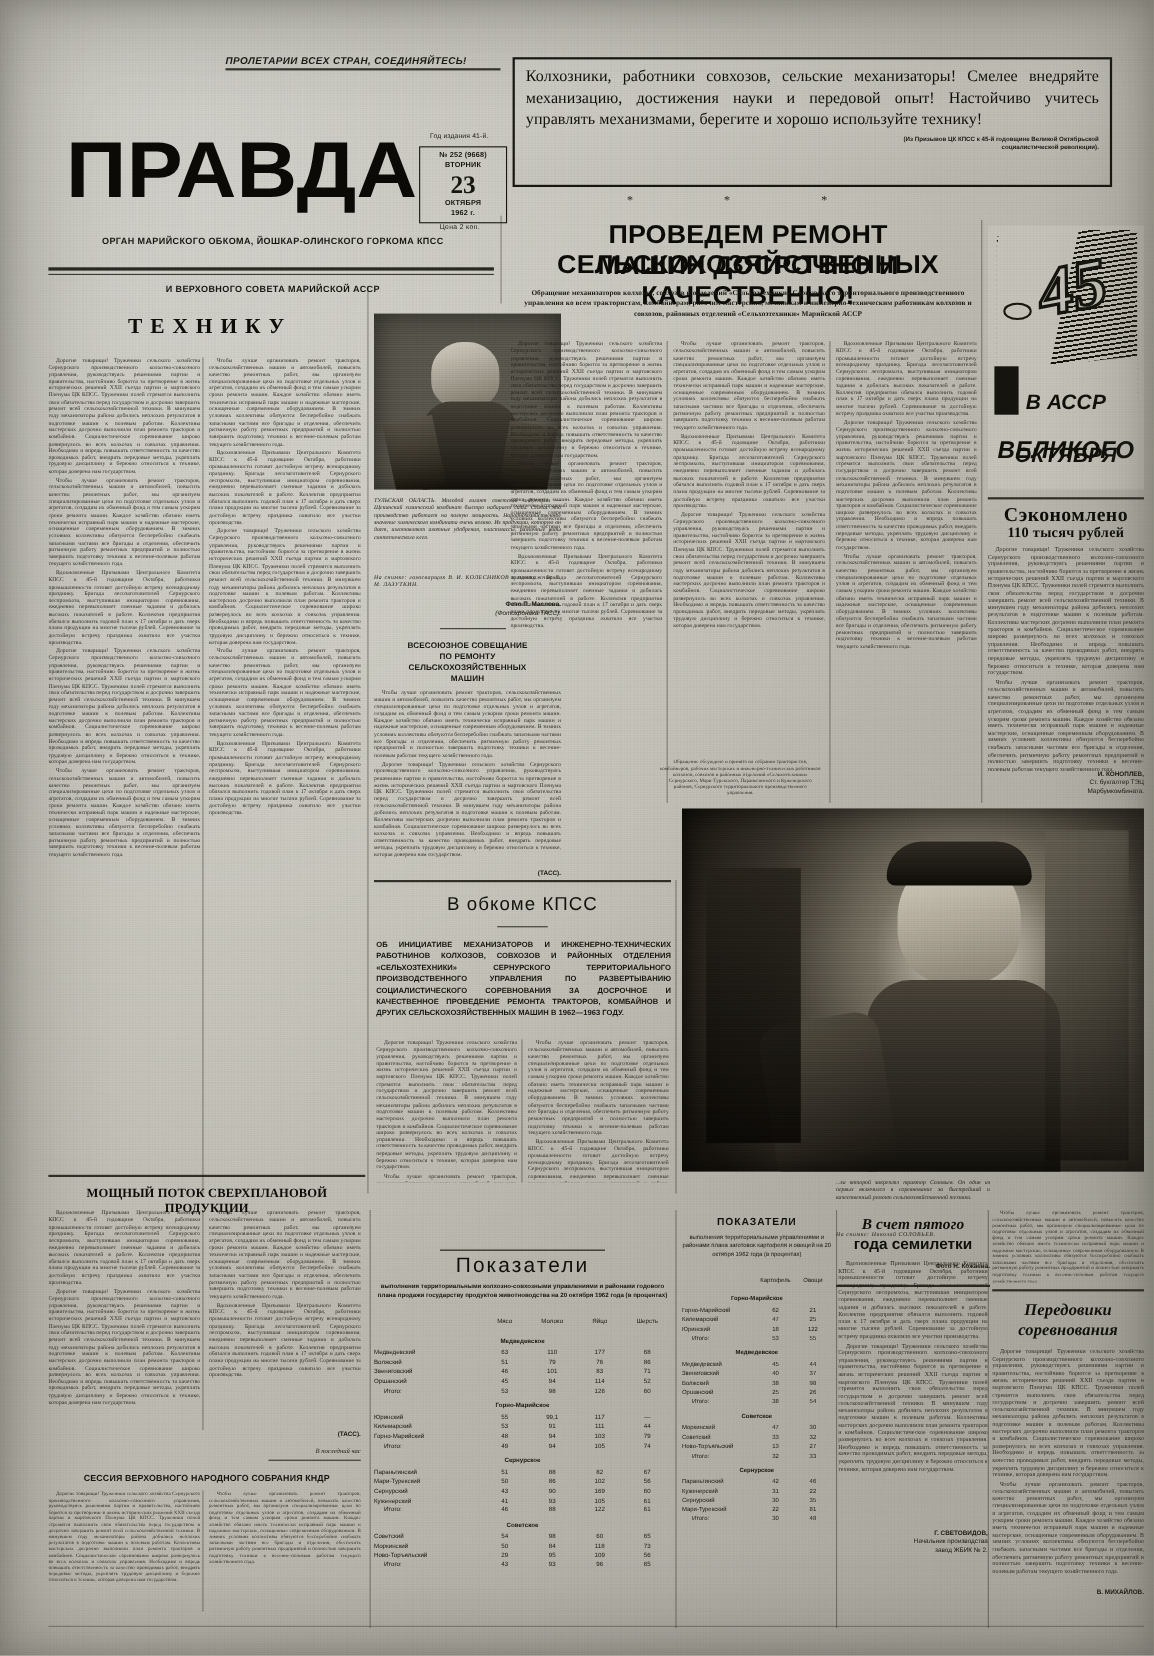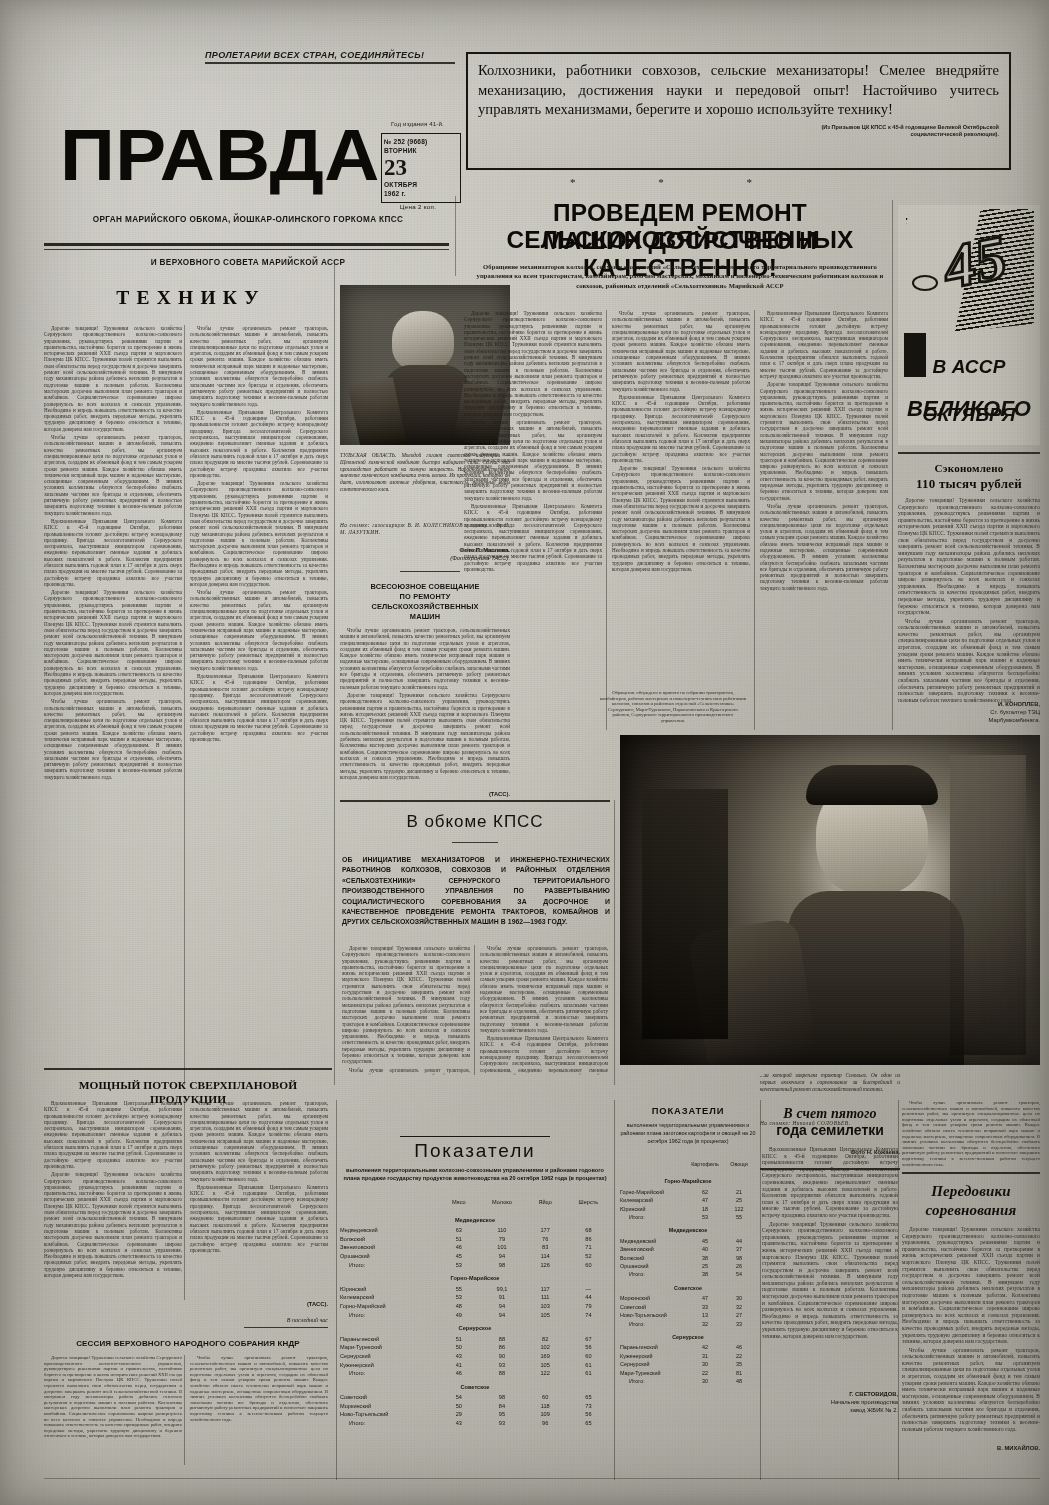--- a/index.html
+++ b/index.html
@@ -59,21 +59,21 @@
     font-family:"Liberation Sans",sans-serif;font-weight:700;
     font-size:72px;line-height:66px;letter-spacing:.004em;color:#0b0a07;
     transform:scaleX(1.06);transform-origin:left center;
   }
   .mast-org{
     font-family:"Liberation Sans",sans-serif;font-weight:700;
     font-size:8.2px;line-height:11px;letter-spacing:.045em;text-align:center;color:#181711;
   }
   .year-line{font-family:"Liberation Sans",sans-serif;font-size:6.2px;letter-spacing:.02em;text-align:center;color:#201f17;}
   .datebox{
-    border:1.6px solid #17160f;text-align:left;padding:3px 2px 4px;
+    border:1.6px solid #17160f;text-align:center;padding:3px 2px 4px;
     font-family:"Liberation Sans",sans-serif;color:#16150f;
   }
   .datebox .num{font-family:"Liberation Serif",serif;font-weight:700;font-size:23px;line-height:23px;margin:1px 0 1px;}
   .datebox .l{font-size:6.6px;font-weight:700;line-height:9px;letter-spacing:.03em;}
   .price{font-family:"Liberation Sans",sans-serif;font-size:6.2px;text-align:center;letter-spacing:.05em;margin-top:3px;}
 
   
   .appeal-box{
     border:2px solid #17160f;padding:7px 10px 4px;
     background:linear-gradient(180deg,rgba(255,255,255,.12),rgba(0,0,0,.02));
@@ -241,21 +241,21 @@
       <div class="em-num" style="left:38px;top:22px;">45</div>
       <div class="abs" style="left:6px;top:66px;width:26px;height:16px;border-radius:50%;background:#c6c4ba;box-shadow:0 0 0 2px #18170f inset;"></div>
     </div>
     <div class="abs" style="left:6px;top:128px;width:22px;height:44px;background:#15140e;"></div>
     <div class="em-txt" style="top:150px;font-size:19px;line-height:23px;">В АССР</div>
     <div class="em-txt" style="top:192px;font-size:22px;line-height:23px;">ВЕЛИКОГО</div>
     <div class="em-txt" style="top:198px;font-size:19px;line-height:23px;">ОКТЯБРЯ</div>
   </div>
   <div class="abs hr2" style="left:898px;top:452px;width:142px;"></div>
 
-  <div class="abs hl-band" style="left:898px;top:460px;width:142px;font-size:11px;line-height:16px;">Сэкономлено</div>
+  <div class="abs hl-band" style="left:898px;top:460px;width:142px;font-size:18px;line-height:16px;">Сэкономлено</div>
   <div class="abs hl-band" style="left:898px;top:476px;width:142px;font-size:13px;line-height:16px;">110 тысяч рублей</div>
   <div class="abs body sm" style="left:898px;top:497px;width:142px;height:205px;overflow:hidden;">
     <p>Дорогие товарищи! Труженики сельского хозяйства Сернурского производственного колхозно-совхозного управления, руководствуясь решениями партии и правительства, настойчиво борются за претворение в жизнь исторических решений XXII съезда партии и мартовского Пленума ЦК КПСС. Труженики полей стремятся выполнить свои обязательства перед государством и досрочно завершить ремонт всей сельскохозяйственной техники. В минувшем году механизаторы района добились неплохих результатов в подготовке машин к полевым работам. Коллективы мастерских досрочно выполнили план ремонта тракторов и комбайнов. Социалистическое соревнование широко развернулось во всех колхозах и совхозах управления. Необходимо и впредь повышать ответственность за качество проводимых работ, внедрять передовые методы, укреплять трудовую дисциплину и бережно относиться к технике, которая доверена нам государством.</p>
     <p>Чтобы лучше организовать ремонт тракторов, сельскохозяйственных машин и автомобилей, повысить качество ремонтных работ, мы организуем специализированные цехи по подготовке отдельных узлов и агрегатов, создадим их обменный фонд и тем самым ускорим сроки ремонта машин. Каждое хозяйство обязано иметь технически исправный парк машин и надежные мастерские, оснащенные современным оборудованием. В зимних условиях коллективы обязуются бесперебойно снабжать запасными частями все бригады и отделения, обеспечить ритмичную работу ремонтных предприятий и полностью завершить подготовку техники к весенне-полевым работам текущего хозяйственного года.</p>
   </div>
   <div class="abs byline" style="left:898px;top:700px;width:142px;">И. КОНОПЛЕВ,</div>
   <div class="abs byline" style="left:898px;top:708px;width:142px;font-weight:400;">Ст. бухгалтер ТЭЦ</div>
   <div class="abs byline" style="left:898px;top:716px;width:142px;font-weight:400;">Марбумкомбината.</div>
 
   <div class="abs hl-left" style="left:44px;top:286px;width:288px;">Т Е Х Н И К У</div>

